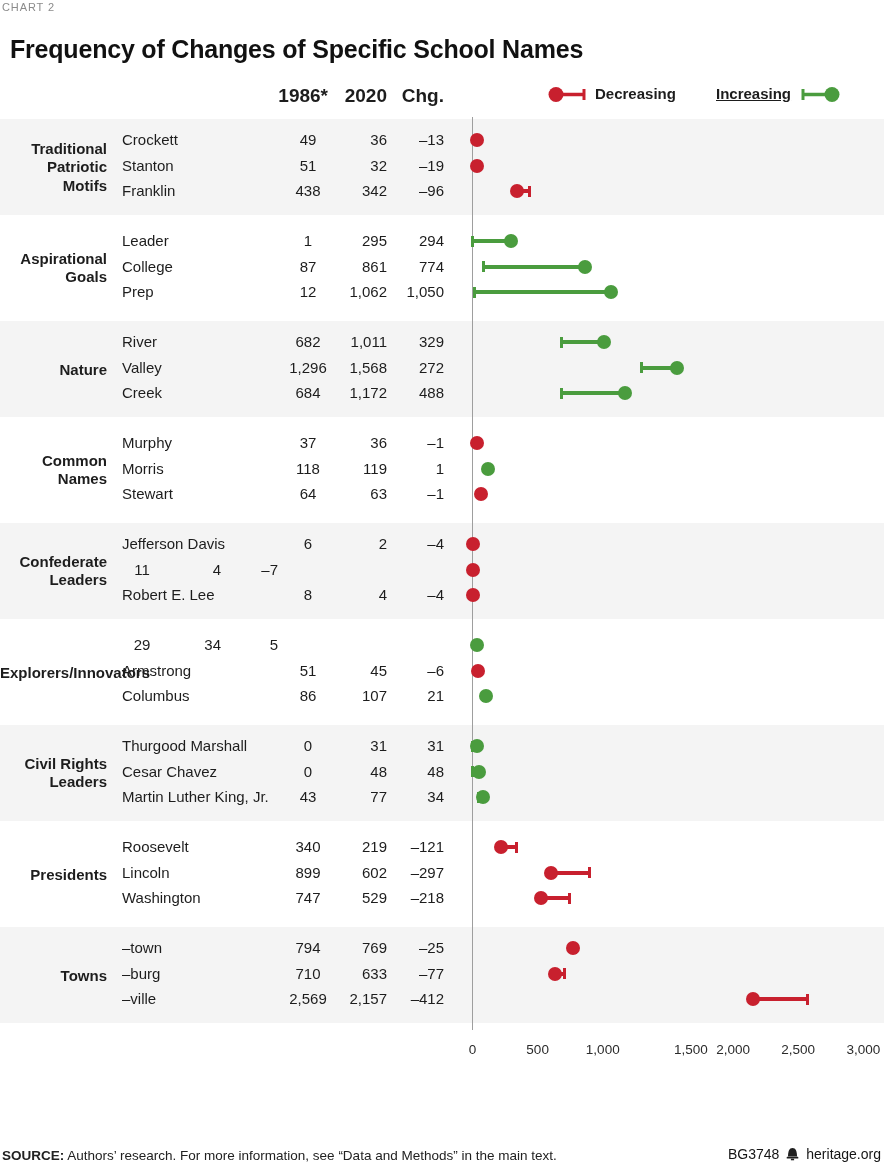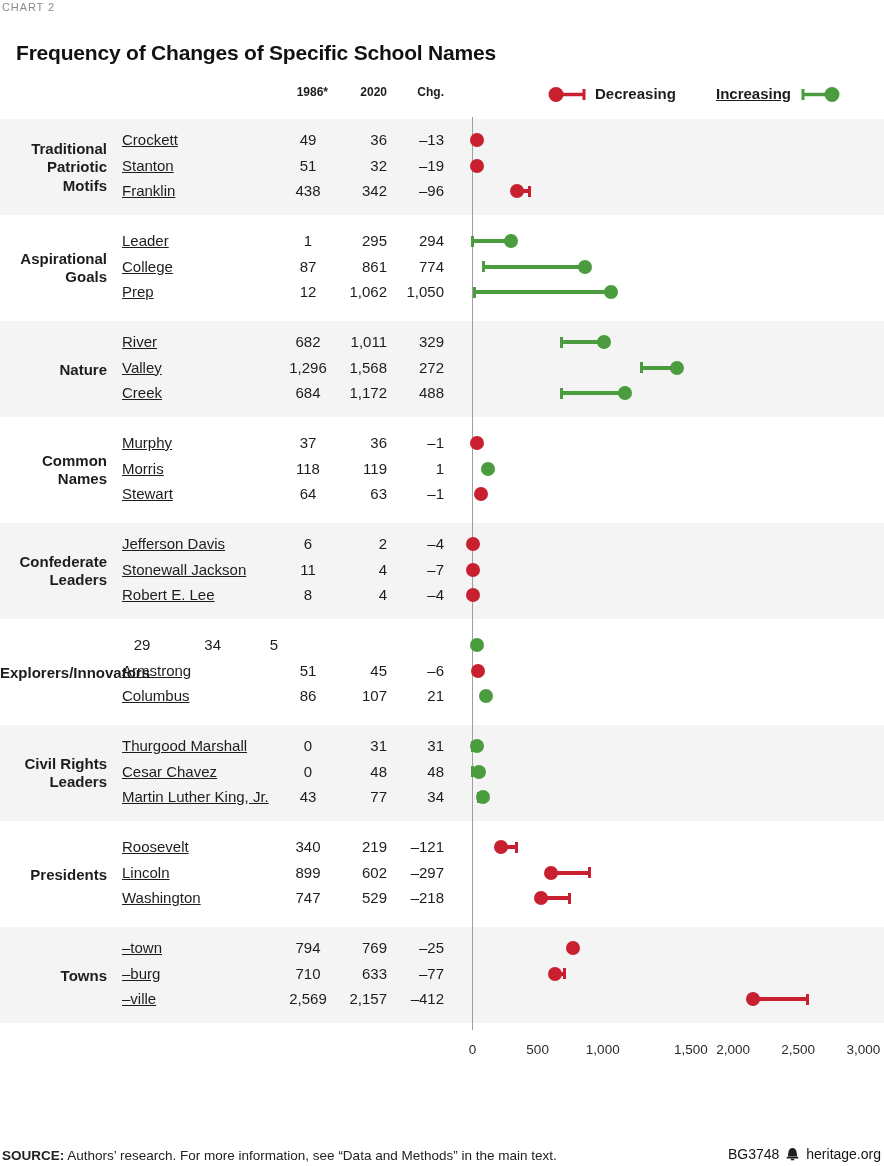--- a/index.html
+++ b/index.html
@@ -1,44 +1,44 @@
 <!DOCTYPE html>
 <html style="--red: #c8202e; --green: #4a9c3e; --band: #f4f4f4; --axis: #9e9e9e; --kicker: #8b8b8b;"><head>
 <meta charset="utf-8">
 <style>
   html,body { margin:0; padding:0; background:#fff; }
   #page {
     position:relative; width:884px; height:1166px; background:#fff;
     font-family:"Liberation Sans", sans-serif; color:#1d1d1d; overflow:hidden;
   }
   .kicker { position:absolute; left:2px; top:1px; font-size:11px; letter-spacing:.9px; color:var(--kicker); }
-  .title  { position:absolute; left:1px; top:26px; margin:15px; font-size:21px; font-weight:700; letter-spacing:-.2px; color:#111; }
-
-  .colhead { position:absolute; top:85px; font-size:12px; font-weight:700; text-align:right; }
+  .title  { position:absolute; left:1px; top:26px; margin:9px; font-size:25px; font-weight:700; letter-spacing:-.2px; color:#111; }
+
+  .colhead { position:absolute; top:85px; font-size:19px; font-weight:700; text-align:right; }
   #h1986 { left:270px; width:58px; }
   #h2020 { left:340px; width:47px; }
   #hchg  { left:387px; width:57px; }
 
   .legend-text { position:absolute; top:85px; font-size:15px; font-weight:700; }
   #leg-dec-text { left:595px; }
   #leg-inc-text { left:716px;text-decoration:underline; }
   .legend-marker { position:absolute; top:86px; }
   #leg-dec-marker { left:546px; }
   #leg-inc-marker { left:799px; }
   .stroke-red   { stroke:var(--red); }   .fill-red   { fill:var(--red); }
   .stroke-green { stroke:var(--green); } .fill-green { fill:var(--green); }
 
   #bands { position:absolute; left:0; top:117px; width:884px; }
   .group { position:relative; height:101px; }
   .group.shaded { background:var(--band); box-shadow: inset 0 2px 0 #fff, inset 0 -3px 0 #fff; }
   .glabel { position:absolute; left:0; top:50%; transform:translateY(-50%);
             width:107px; text-align:right; font-weight:700; font-size:15px; line-height:1.25; }
   .rows  { padding-top:10px; }
   .trow  { display:flex; height:25.5px; line-height:25.5px; font-size:15px; padding-left:122px; }
-  .c-name { width:166px; white-space:nowrap;text-decoration:underline; }
+  .c-name { width:166px; white-space:nowrap; }
   .c-1986 { width:40px; text-align:center; }
   .c-2020 { width:59px; text-align:right; }
   .c-chg  { width:57px; text-align:right; }
 
   #axis { position:absolute; left:472px; top:117px; width:1px; height:913px; background:var(--axis); }
   #plot { position:absolute; left:0; top:0; width:884px; height:1166px; }
   .lline { position:absolute; height:4px; }
   .lcap  { position:absolute; width:3px; height:11px; }
   .ldot  { position:absolute; width:14px; height:14px; border-radius:50%; }
   .red   { background:var(--red); }
@@ -174,21 +174,20 @@
       <div class="group shaded">
         <div class="glabel">Confederate Leaders</div>
         <div class="rows">
           <div class="trow">
             <div class="c-name">Jefferson Davis</div>
             <div class="c-1986">6</div>
             <div class="c-2020">2</div>
             <div class="c-chg">–4</div>
           </div>
           <div class="trow">
-            <div class="c-name">Stonewall Jackson</div>
             <div class="c-1986">11</div>
             <div class="c-2020">4</div>
             <div class="c-chg">–7</div>
           </div>
           <div class="trow">
             <div class="c-name">Robert E. Lee</div>
             <div class="c-1986">8</div>
             <div class="c-2020">4</div>
             <div class="c-chg">–4</div>
           </div>

